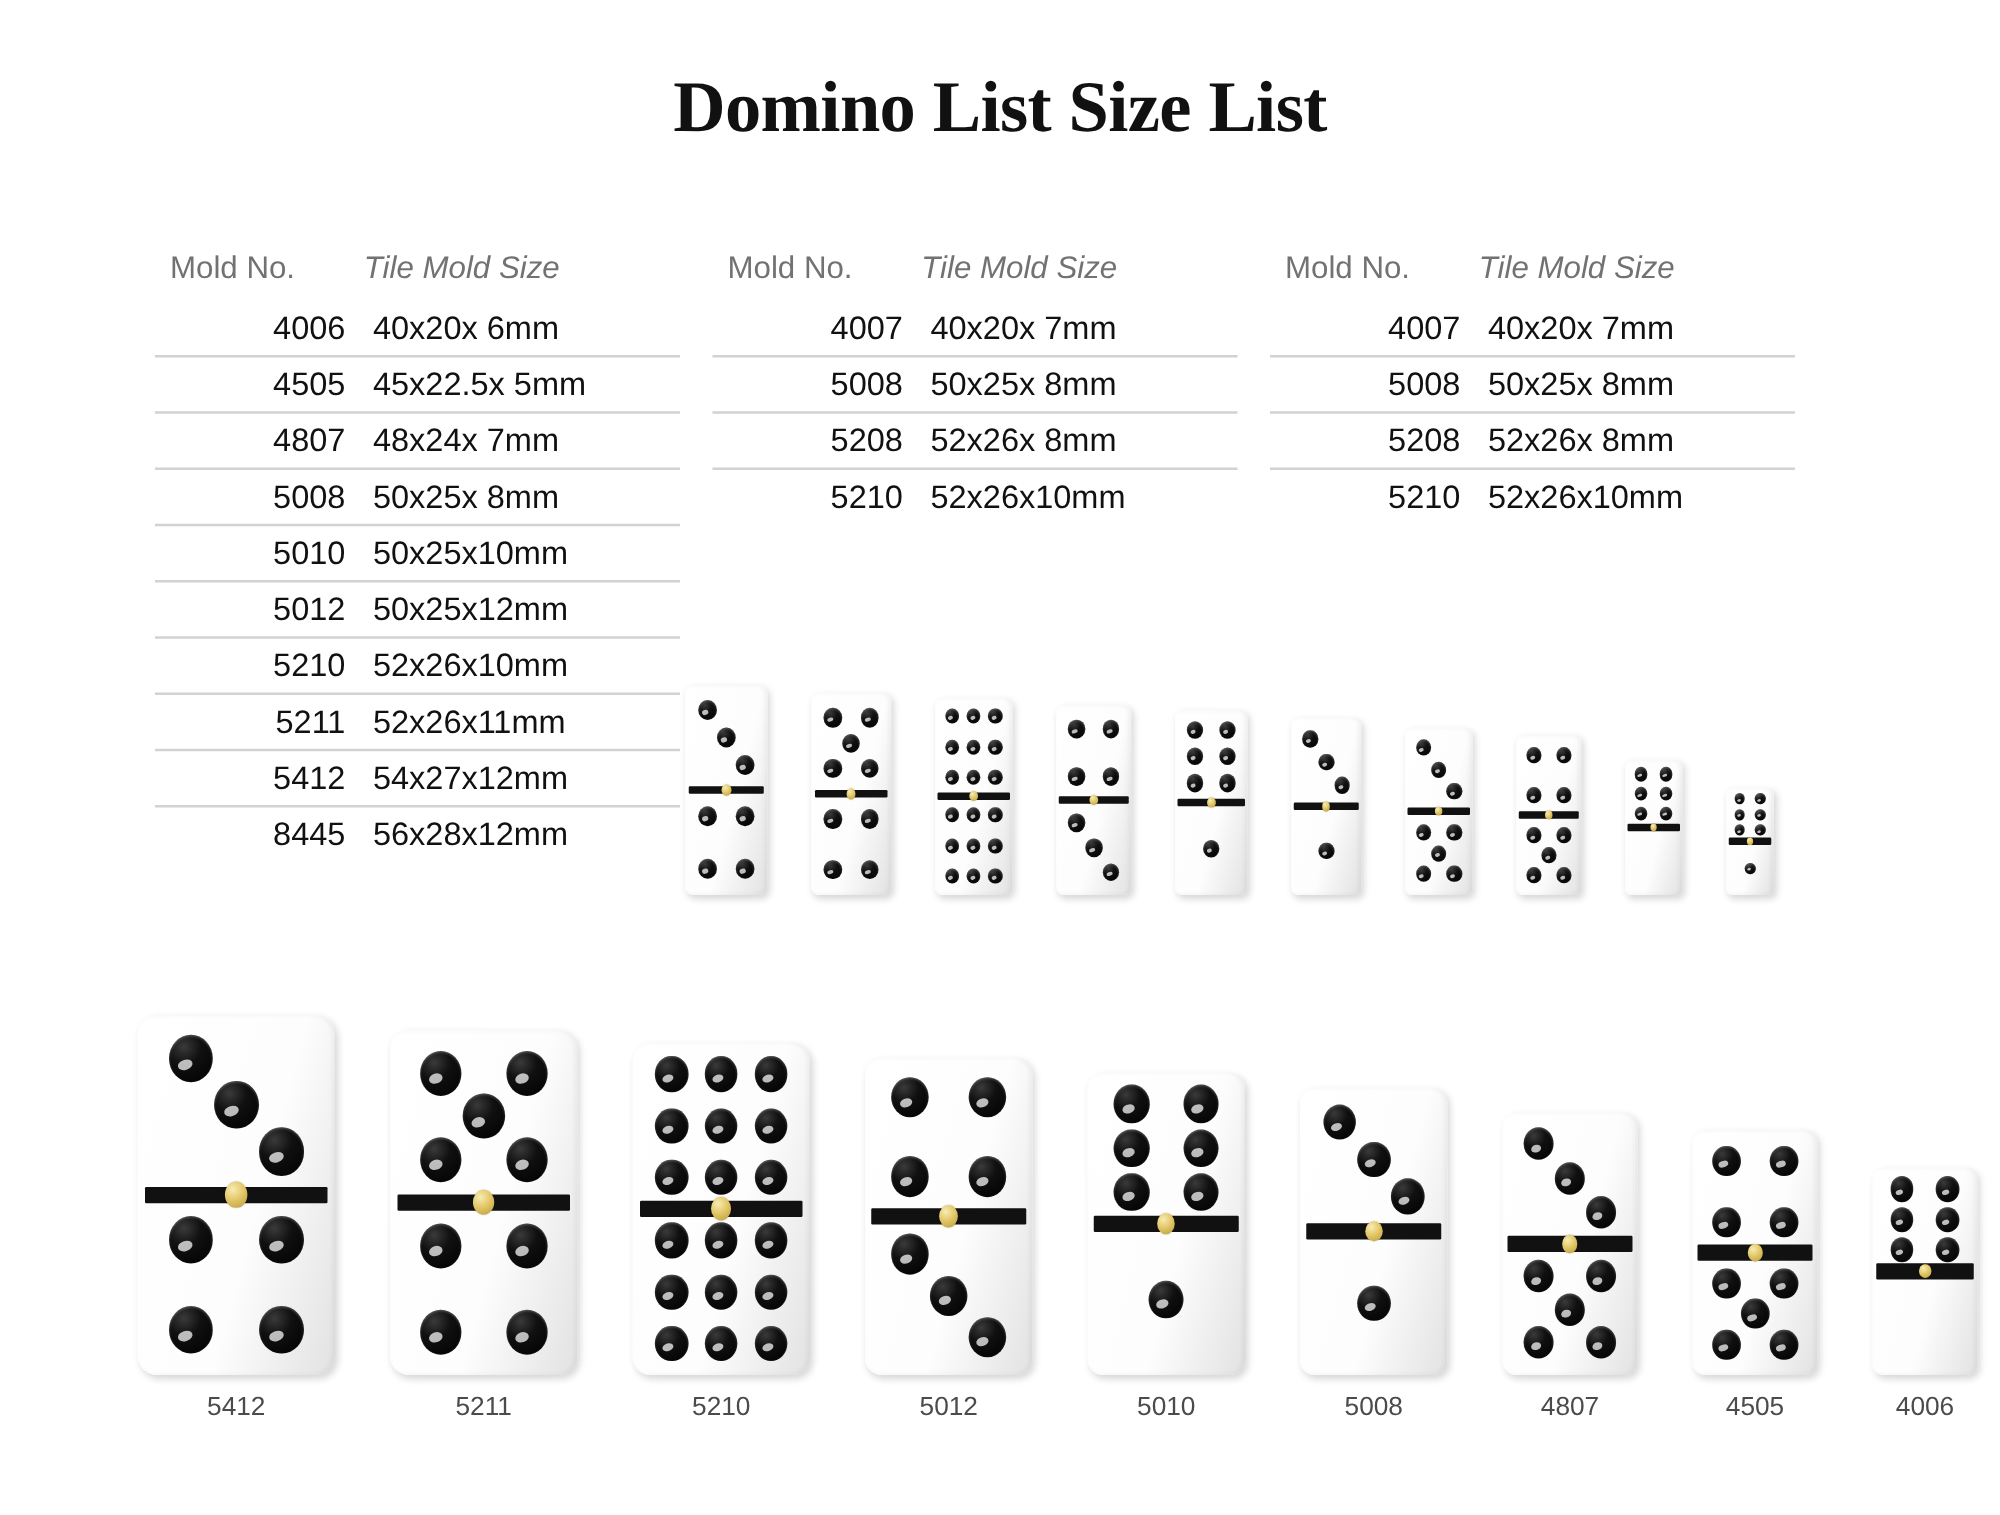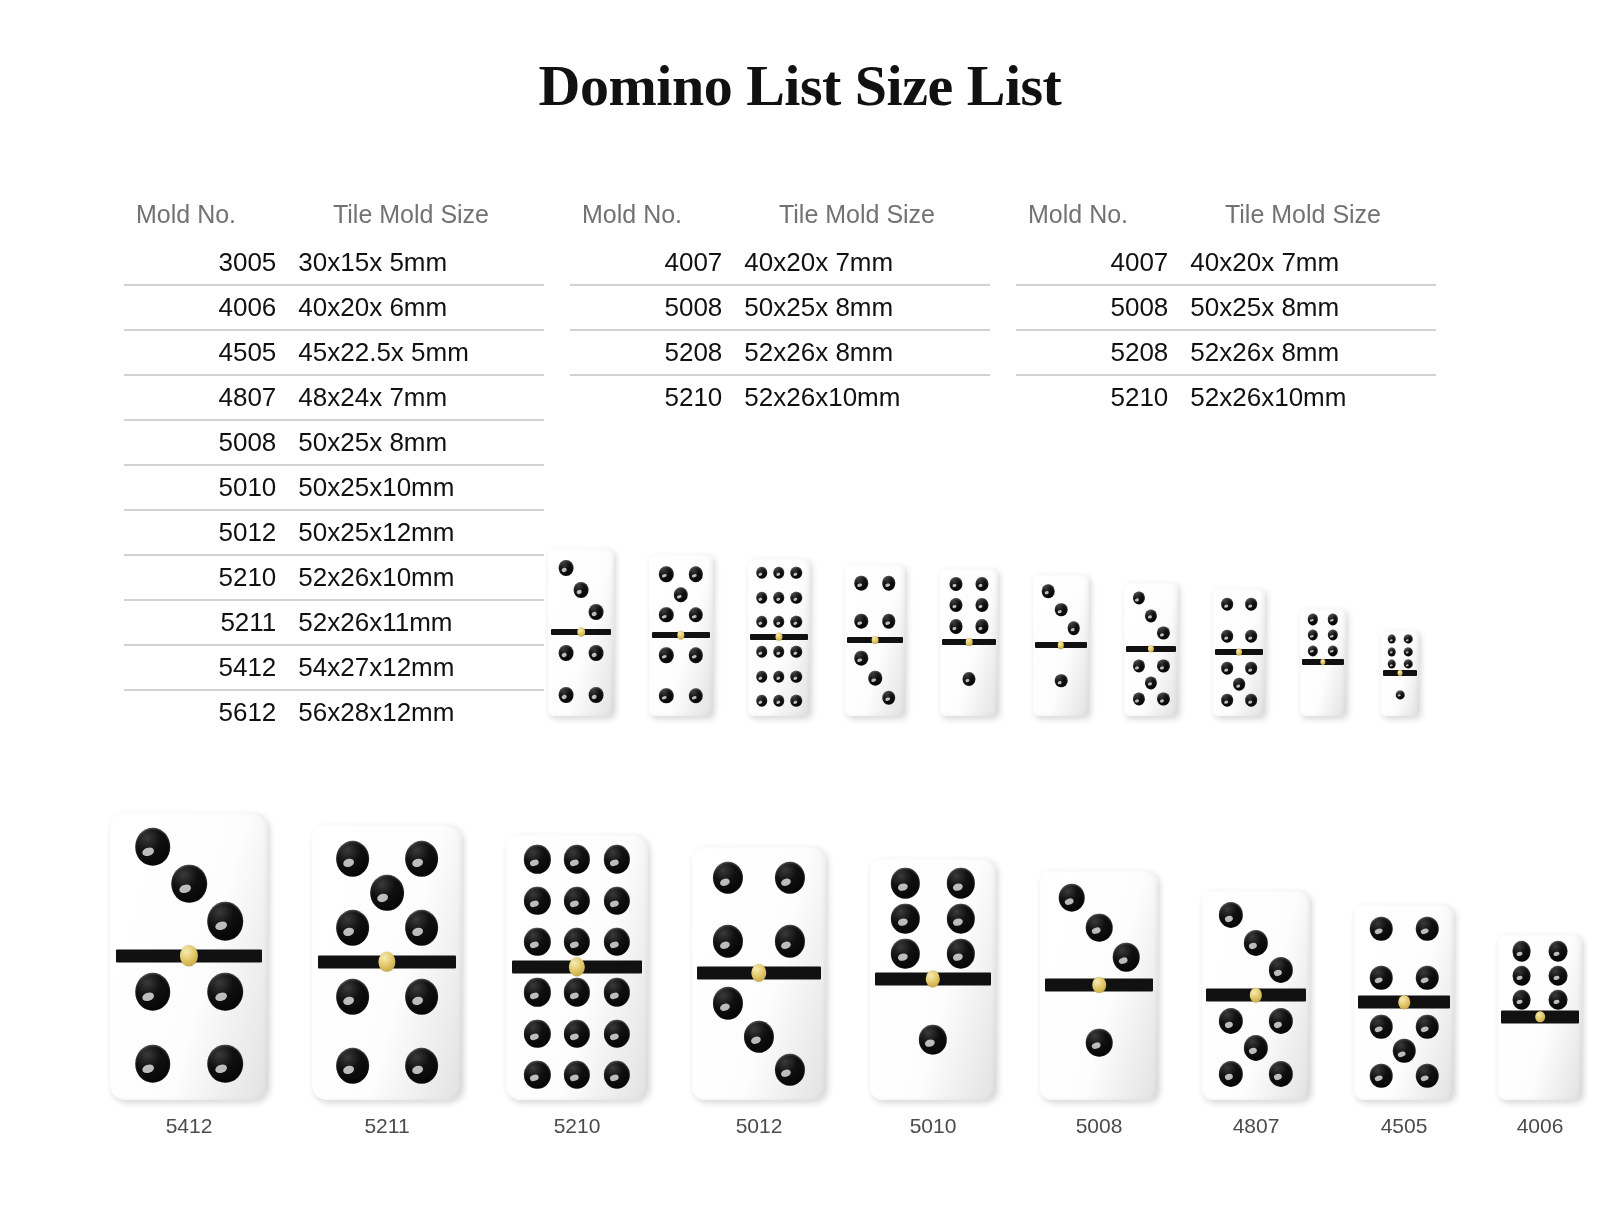--- a/index.html
+++ b/index.html
@@ -50,21 +50,21 @@
   .pill-2{width:370px;}
   .pill-3{width:370px;}
 
   .col-head{
     display:flex;
     margin-top:46px;
     color:#727272;
     font-size:25px;
   }
   .col-head .c1{width:155px;text-align:left;padding-left:12px;}
-  .col-head .c2{width:240px;text-align:center;}
+  .col-head .c2{width:240px;text-align:left;font-style:italic;}
 
   .rows{ margin-top:12px; }
   .row{
     display:flex;
     align-items:center;
     height:43px;
     border-bottom:2px solid #d2d2d2;
     font-size:26px;
     color:#111111;
   }
@@ -137,24 +137,20 @@
 
 <div class="tables">
 
   <div class="table-block tb-1">
     <div class="col-head">
       <div class="c1">Mold No.</div>
       <div class="c2">Tile Mold Size</div>
     </div>
     <div class="rows">
       <div class="row">
-          <div class="c1">3005</div>
-          <div class="c2">30x15x 5mm</div>
-        </div>
-      <div class="row">
           <div class="c1">4006</div>
           <div class="c2">40x20x 6mm</div>
         </div>
       <div class="row">
           <div class="c1">4505</div>
           <div class="c2">45x22.5x 5mm</div>
         </div>
       <div class="row">
           <div class="c1">4807</div>
           <div class="c2">48x24x 7mm</div>
@@ -177,21 +173,21 @@
         </div>
       <div class="row">
           <div class="c1">5211</div>
           <div class="c2">52x26x11mm</div>
         </div>
       <div class="row">
           <div class="c1">5412</div>
           <div class="c2">54x27x12mm</div>
         </div>
       <div class="row">
-          <div class="c1">5612</div>
+          <div class="c1">8445</div>
           <div class="c2">56x28x12mm</div>
         </div>
     </div>
   </div>
 
   <div class="table-block tb-2">
     <div class="col-head">
       <div class="c1">Mold No.</div>
       <div class="c2">Tile Mold Size</div>
     </div>

